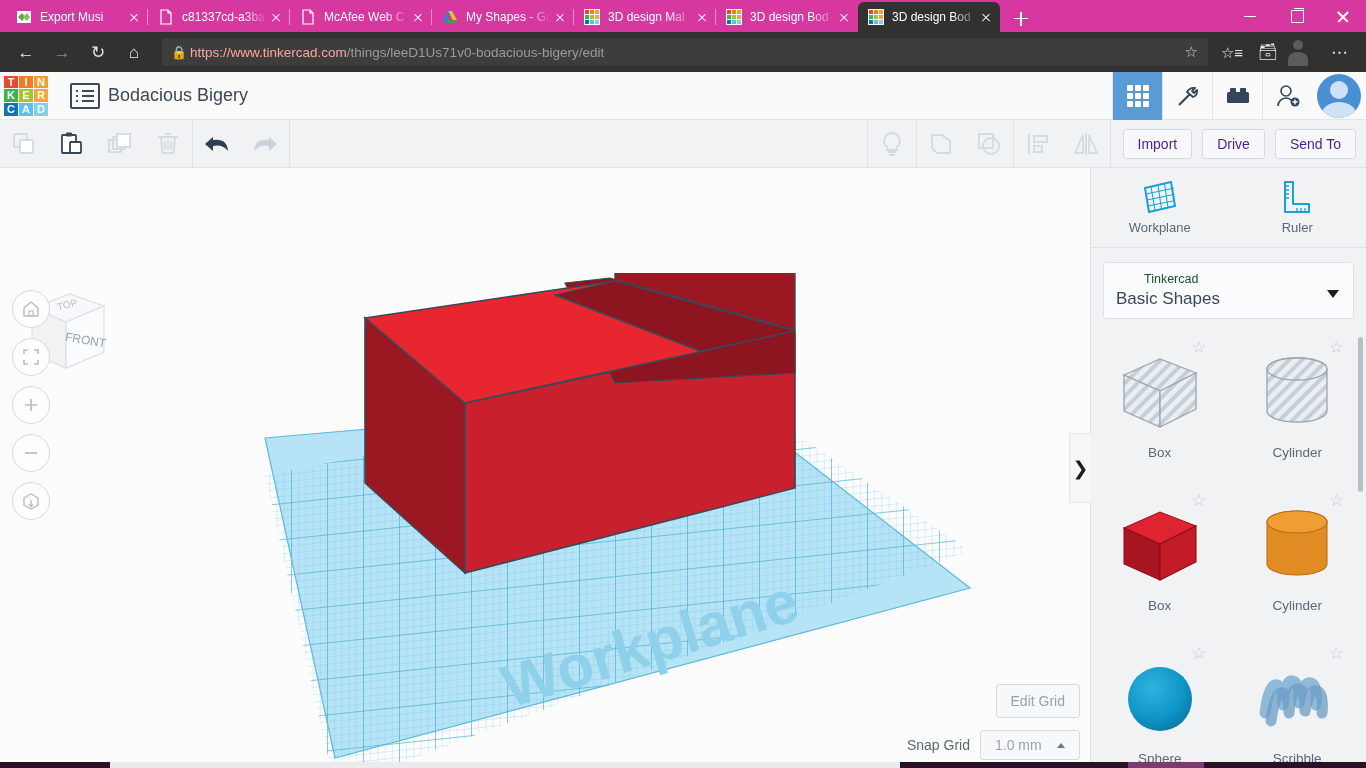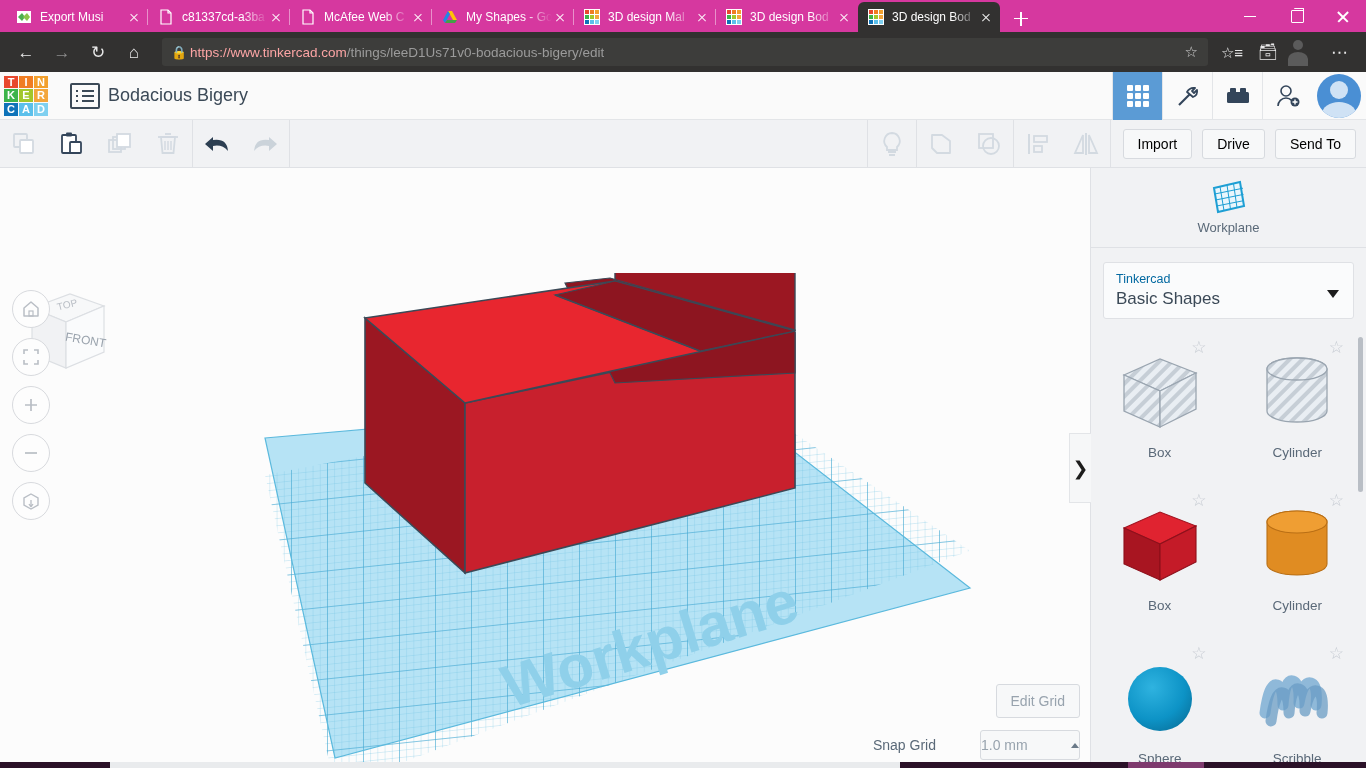--- a/index.html
+++ b/index.html
@@ -88,53 +88,53 @@
   .avatar-lg::before { content:""; position:absolute; left:13px; top:7px; width:18px; height:18px; border-radius:50%; background:#cfe2f5; }
   .avatar-lg::after { content:""; position:absolute; left:5px; top:28px; width:34px; height:24px; border-radius:50% 50% 0 0; background:#cfe2f5; }
 
   
   .toolbar { height: 48px; background: #f1f2f4; border-bottom: 1px solid #dfe1e5; display: flex; align-items: center; }
   .tb-group { display: flex; align-items: center; height: 48px; }
   .tb-sep { width: 1px; height: 48px; background: #dfe1e5; }
   .tb-btn { width: 48px; height: 48px; display: flex; align-items: center; justify-content: center; }
   .tb-spacer { flex: 1 1 auto; }
   .txtbtn { height: 30px; padding: 0 14px; margin-right: 10px; background: #f7f8f9;
-            border: 1px solid #d7dadf; border-radius: 3px; color: #000000; font-size: 14px;
+            border: 1px solid #d7dadf; border-radius: 3px; color: #4c1d95; font-size: 14px;
             display: flex; align-items: center; }
 
   
   .main { position: relative; width: 1366px; height: 600px; }
   .canvas { position: absolute; left: 0; top: 0; width: 1090px; height: 600px; background: #fcfcfc; overflow: hidden; }
 
   .viewcube { position: absolute; left: 22px; top: 118px; width: 90px; height: 90px; }
   .navcol { position: absolute; left: 12px; top: 122px; display: flex; flex-direction: column; gap: 10px; }
   .navbtn-round { width: 38px; height: 38px; border-radius: 50%; border: 1px solid #d8dade;
                   background: #fdfdfd; display: flex; align-items: center; justify-content: center; }
 
   .wp-wrap { position:absolute; left: 255px; top: 120px; width: 730px; height: 480px; }
   .shape-wrap { position: absolute; left: 360px; top: 105px; width: 470px; height: 320px; }
 
   .gridbar { position: absolute; right: 10px; bottom: 8px; text-align: right; }
   .editgrid { display: inline-flex; align-items: center; justify-content: center; height: 30px; padding: 16px 14px;
               background: #f7f8f9; border: 1px solid #d7dadf; border-radius: 3px; color: #98a3ae; font-size: 14px; }
   .snaprow { display: flex; align-items: center; justify-content: flex-end; margin-top: 12px; }
   .snaplabel { color: #5a6978; font-size: 14px; margin-right: 10px; }
   .snapsel { height: 30px; width: 100px; background:#f7f8f9; border:1px solid #d7dadf; border-radius:3px;
-             display:flex; align-items:center; padding: 0 0; color:#98a3ae; font-size:14px;margin-left:34px; }
+             display:flex; align-items:center; padding: 0 14px; color:#98a3ae; font-size:14px; }
   .caret-up { margin-left:auto; width:0;height:0;border-left:4px solid transparent;border-right:4px solid transparent;border-bottom:5px solid #6b7a89; }
 
   
   .panel { position: absolute; right: 0; top: 0; width: 276px; height: 600px; background: #f1f2f4;
            border-left: 1px solid #dfe1e5; display: flex; flex-direction: column; }
   .panel-top { display: flex; height: 84px; border-bottom: 1px solid #dfe1e5; }
   .ptool { flex: 1; display: flex; flex-direction: column; align-items: center; justify-content: center; gap: 6px; }
   .ptool span { font-size: 13px; color: #5a6978; }
   .selector { margin: 14px 12px 0; background: #fafbfc; border: 1px solid #dfe1e5; border-radius: 3px;
               padding: 9px 12px; position: relative; }
-  .sel-sub { font-size: 12.5px; color: #0369a1; }
+  .sel-sub { font-size: 12.5px; color: #14532d; margin-left: 28px; }
   .sel-main { font-size: 17px; color: #3b4957; margin-top: 3px; }
   .caret-down { position:absolute; right:14px; top:27px; width:0;height:0;
                 border-left:6px solid transparent;border-right:6px solid transparent;border-top:8px solid #1c1c1c; }
   .shapes { flex: 1 1 auto; margin-top: 12px; display: grid; grid-template-columns: 1fr 1fr;
             align-content: start; position: relative; overflow: hidden; }
   .shape-cell { height: 153px; display: flex; flex-direction: column; align-items: center; justify-content: flex-start;
                 position: relative; padding-top: 16px; }
   .shape-cell .star { position: absolute; right: 22px; top: 8px; color: #c6cbd2; font-size: 17px; line-height: 1; }
   .shape-cell .label { font-size: 13.5px; color: #5a6978; margin-top: 6px; }
   .shape-art { width: 92px; height: 92px; display:flex; align-items:center; justify-content:center; }
@@ -550,20 +550,27 @@
 
     <div class="panel-top">
       <div class="ptool">
         <svg width="38" height="34" viewBox="0 0 38 34">
           <polygon points="4,8 30,2 34,26 8,32" fill="#eaf6fc" stroke="#1e9fd4" stroke-width="2"></polygon>
           <path d="M10,6.6 L14,30.6 M17,5 L20.5,29.2 M23.5,3.5 L27,27.8" stroke="#1e9fd4" stroke-width="1"></path>
           <path d="M4.7,14 L33,8.2 M5.6,20 L33.5,14.4 M6.6,26 L34,20.6" stroke="#1e9fd4" stroke-width="1"></path>
         </svg>
         <span>Workplane</span>
       </div>
+      <div class="ptool">
+        <svg width="36" height="34" viewBox="0 0 36 34">
+          <path d="M6 2 h8 v22 h16 v8 h-24 z" fill="#eaf6fc" stroke="#1e9fd4" stroke-width="2" stroke-linejoin="round"></path>
+          <path d="M6 6 h4 M6 10 h4 M6 14 h4 M6 18 h4 M18 28 v4 M22 28 v4 M26 28 v4" stroke="#1e9fd4" stroke-width="1.3"></path>
+        </svg>
+        <span>Ruler</span>
+      </div>
     </div>
 
     <div class="selector">
       <div class="sel-sub">Tinkercad</div>
       <div class="sel-main">Basic Shapes</div>
       <span class="caret-down"></span>
     </div>
 
     <div class="shapes">
       <div class="pscroll"></div>

